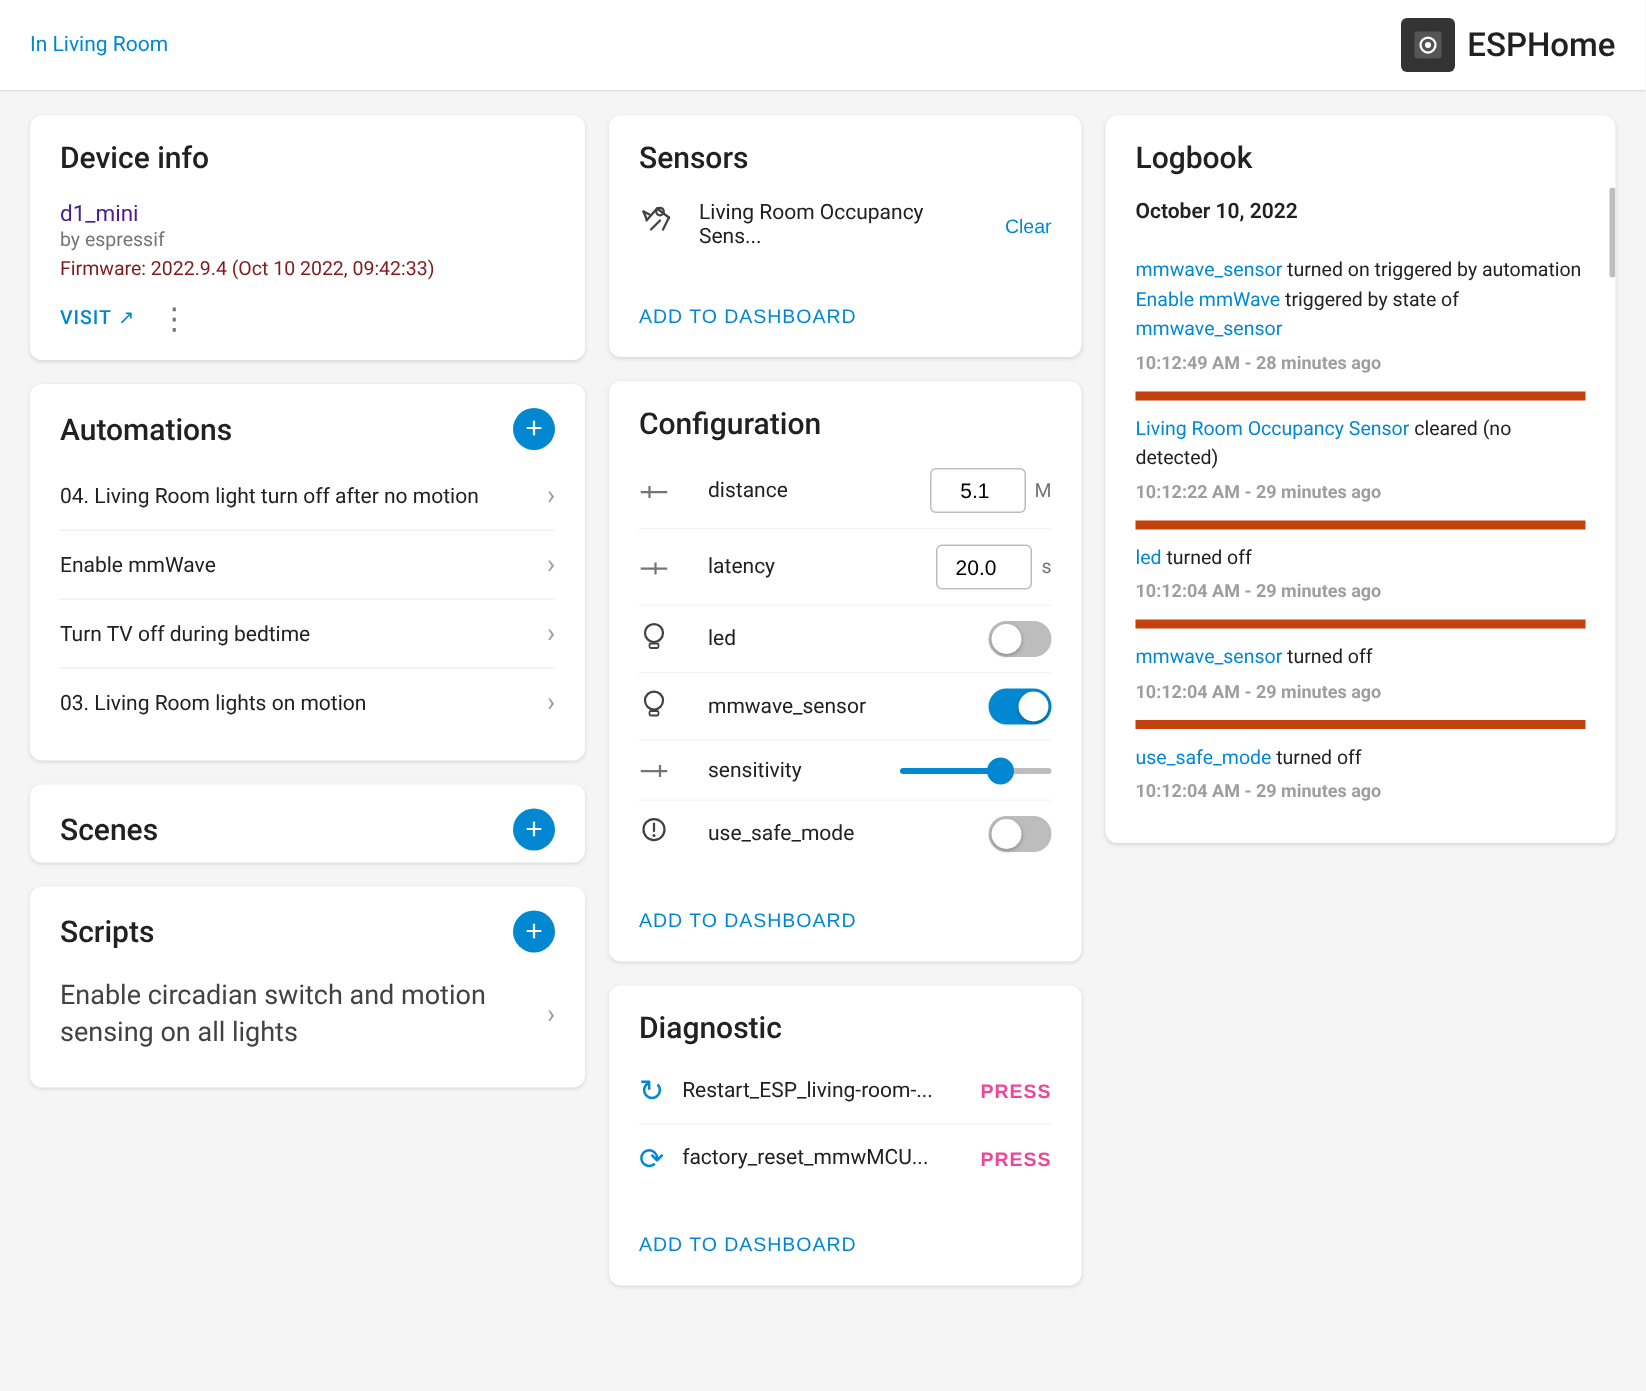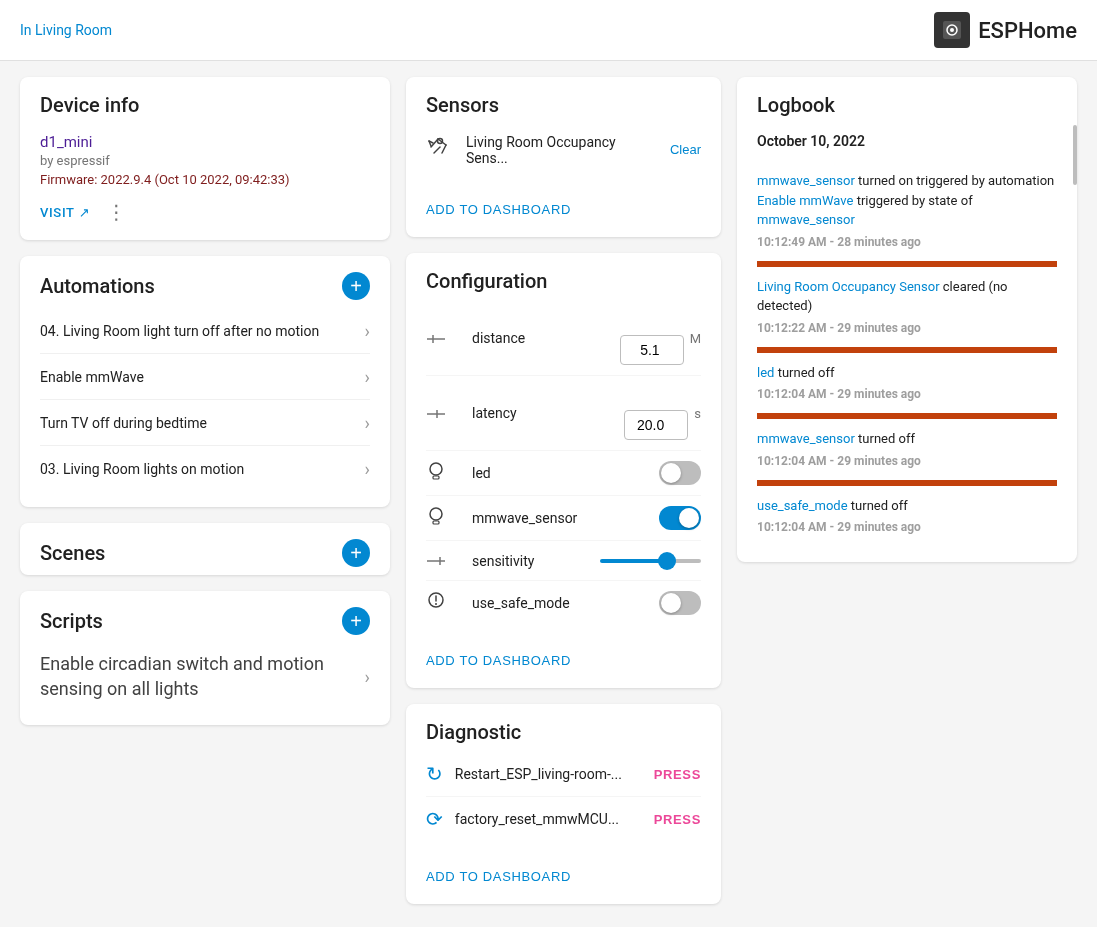--- a/index.html
+++ b/index.html
@@ -201,21 +201,20 @@
       align-items: center;
       gap: 6px;
     }
     .number-input {
       width: 64px;
       padding: 6px 8px;
       border: 1px solid #bdbdbd;
       border-radius: 4px;
       font-size: 14px;
       text-align: right;
-      margin-top: 24px;
     }
     .unit-label {
       font-size: 13px;
       color: #757575;
     }
     
     .toggle {
       width: 42px;
       height: 24px;
       border-radius: 12px;

